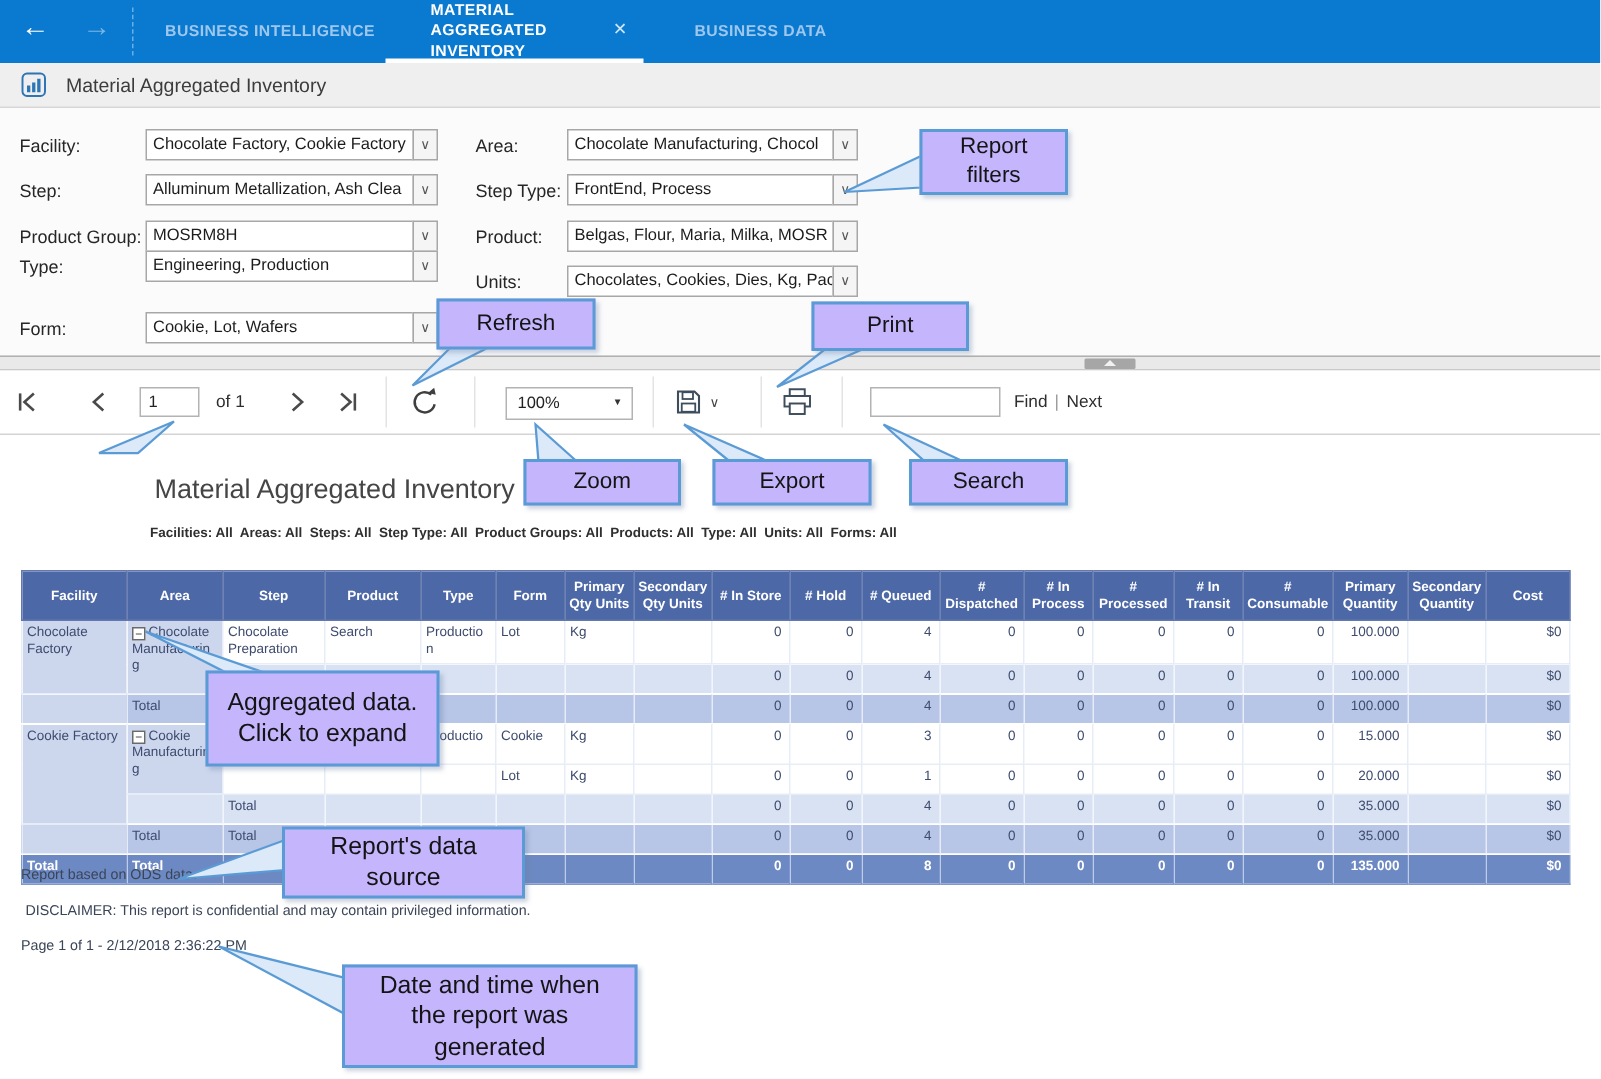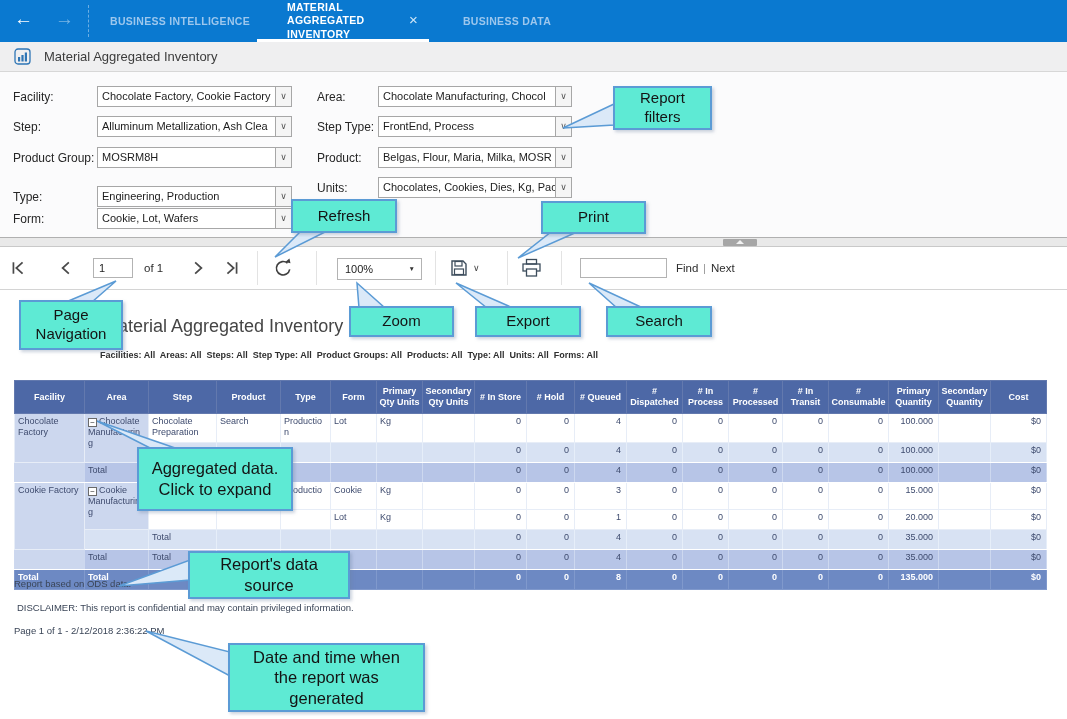--- a/index.html
+++ b/index.html
@@ -79,21 +79,21 @@
   tr.r-grand{background:#6d89c3;color:#fff;font-weight:bold;}
   tr.r-grand td{border:1px solid #8099cc;color:#ffffff;}
   .expbox{display:inline-block;width:9px;height:9px;box-sizing:border-box;border:1px solid #6a6a6a;
     background:#fff;color:#333;font-size:8px;line-height:7px;text-align:center;margin-right:2px;vertical-align:-1px;}
 
   .rpt-foot{position:absolute;font-size:9.5px;color:#3a4557;}
 
   
   .tails{position:absolute;left:0;top:0;z-index:40;pointer-events:none;}
   .tail{fill:#dbe9f8;stroke:#5b9bd5;stroke-width:1.5;}
-  .callout{position:absolute;background:#5eead4;border:2px solid #5b9bd5;z-index:41;
+  .callout{position:absolute;background:#c4b5fd;border:2px solid #5b9bd5;z-index:41;
     display:flex;align-items:center;justify-content:center;text-align:center;
     font-size:15px;color:#141414;line-height:1.25;padding:2px 8px;box-sizing:border-box;
     box-shadow:2px 2px 3px rgba(110,130,160,0.35);}
   .callout.big{font-size:16.5px;}
   .callout.gen{padding:2px 12px;}
 
   svg .stk{stroke:#4a4a4a;stroke-width:1.5;fill:none;}
 </style>
 </head>
 <body>
@@ -130,21 +130,21 @@
   <div class="filters">
     <div class="frow left" style="left:13px;top:14px">
       <span class="flabel">Facility:</span><span class="fvalue">Chocolate Factory, Cookie Factory</span><span class="fbtn">∨</span>
     </div>
     <div class="frow left" style="left:13px;top:44px">
       <span class="flabel">Step:</span><span class="fvalue">Alluminum Metallization, Ash Clea</span><span class="fbtn">∨</span>
     </div>
     <div class="frow left" style="left:13px;top:75px">
       <span class="flabel">Product Group:</span><span class="fvalue">MOSRM8H</span><span class="fbtn">∨</span>
     </div>
-    <div class="frow left" style="left:13px;top:114px">
+    <div class="frow left" style="left:13px;top:95px">
       <span class="flabel">Type:</span><span class="fvalue">Engineering, Production</span><span class="fbtn">∨</span>
     </div>
     <div class="frow left" style="left:13px;top:136px">
       <span class="flabel">Form:</span><span class="fvalue">Cookie, Lot, Wafers</span><span class="fbtn">∨</span>
     </div>
     <div class="frow right" style="left:317px;top:14px">
       <span class="flabel">Area:</span><span class="fvalue">Chocolate Manufacturing, Chocol</span><span class="fbtn">∨</span>
     </div>
     <div class="frow right" style="left:317px;top:44px">
       <span class="flabel">Step Type:</span><span class="fvalue">FrontEnd, Process</span><span class="fbtn">∨</span>
@@ -443,23 +443,20 @@
 
   <div class="callout" style="left:613px;top:86px;width:99px;height:44px">
       <span>Report filters</span>
     </div>
   <div class="callout" style="left:541px;top:201px;width:105px;height:33px">
       <span>Print</span>
     </div>
   <div class="callout" style="left:291px;top:199px;width:106px;height:34px">
       <span>Refresh</span>
     </div>
-  <div class="callout" style="left:19px;top:300px;width:104px;height:50px">
-      <span>Page Navigation</span>
-    </div>
   <div class="callout" style="left:349px;top:306px;width:105px;height:31px">
       <span>Zoom</span>
     </div>
   <div class="callout" style="left:475px;top:306px;width:106px;height:31px">
       <span>Export</span>
     </div>
   <div class="callout" style="left:606px;top:306px;width:106px;height:31px">
       <span>Search</span>
     </div>
   <div class="callout big" style="left:137px;top:447px;width:156px;height:64px">

